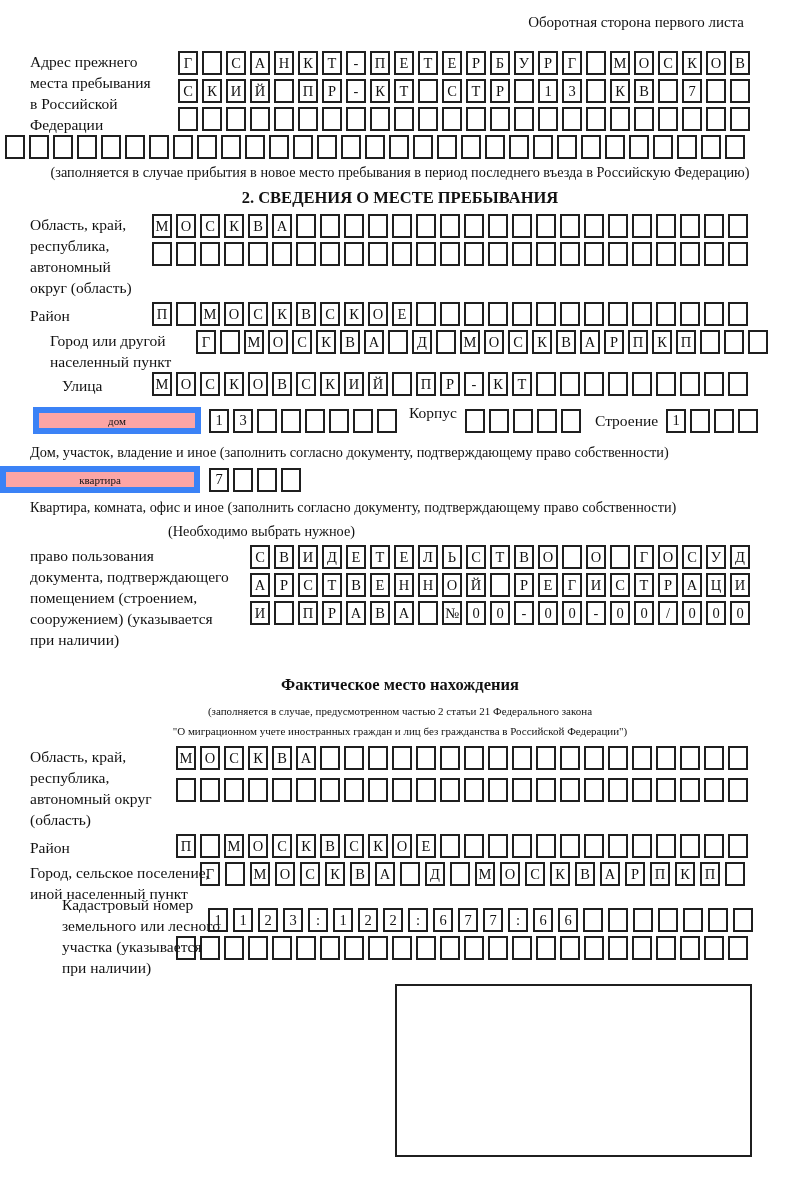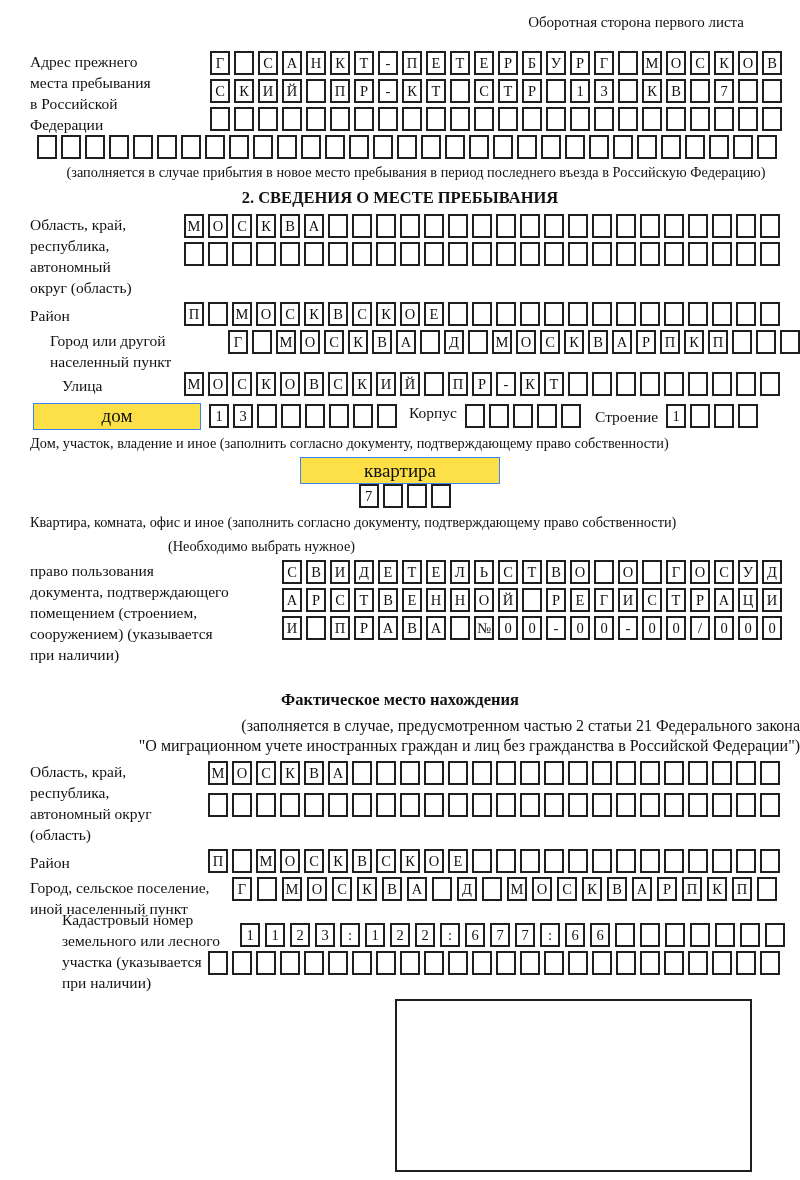--- a/index.html
+++ b/index.html
@@ -14,31 +14,31 @@
   .cells.wide{gap:5px;}
   .cell{
     width:20px;min-width:20px;height:24px;box-sizing:border-box;
     border:2px solid #1f1f1f;display:flex;align-items:center;justify-content:center;
     font-size:14.5px;background:#fff;
   }
   .boxrow{margin-bottom:4px;}
   .caption{font-size:14.3px;line-height:19px;}
   .caption.center{text-align:center;}
   .sect-title{font-size:16.5px;font-weight:bold;text-align:center;margin:6px 0 6px 0;}
-  .block{position:relative;padding-left:32px;}
+  .block{position:relative;}
   .bigbox{
-    height:27px;box-sizing:border-box;border:1px solid #3b82f6;
-    display:flex;align-items:center;justify-content:center;font-size:19px;background:#fde047;
+    height:27px;box-sizing:border-box;border:6px solid #3b82f6;
+    display:flex;align-items:center;justify-content:center;font-size:11px;background:#fca5a5;
   }
   .inline-row{display:flex;align-items:center;}
   .stamp-box{
     margin-left:395px;width:357px;height:173px;box-sizing:border-box;
     border:2px solid #1f1f1f;background:#fff;
   }
-  .fakt-cap{text-align:right;font-size:16px;line-height:20px;}
+  .fakt-cap{text-align:center;font-size:11px;line-height:20px;}
 </style>
 </head>
 <body>
 
 <div class="page">
 
   <div class="header-note">Оборотная сторона первого листа</div>
 
   <div class="block" style="margin-top:20px;">
     <div class="label-col lbl">
@@ -330,39 +330,39 @@
     <div class="cells" style="margin-left:8px;">
         <div class="cell">1</div>
         <div class="cell">3</div>
         <div class="cell"></div>
         <div class="cell"></div>
         <div class="cell"></div>
         <div class="cell"></div>
         <div class="cell"></div>
         <div class="cell"></div>
       </div>
-    <div class="lbl" style="margin:0 8px 7px 12px;">Корпус</div>
+    <div class="lbl" style="margin:0 8px 16px 12px;">Корпус</div>
     <div class="cells">
         <div class="cell"></div>
         <div class="cell"></div>
         <div class="cell"></div>
         <div class="cell"></div>
         <div class="cell"></div>
       </div>
     <div class="lbl" style="margin:0 8px 0 14px;">Строение</div>
     <div class="cells">
         <div class="cell">1</div>
         <div class="cell"></div>
         <div class="cell"></div>
         <div class="cell"></div>
       </div>
   </div>
   <div class="caption" style="margin:4px 0 4px 30px;">Дом, участок, владение и иное (заполнить согласно документу, подтверждающему право собственности)</div>
 
-  <div class="inline-row" style="flex-direction:column;">
+  <div class="inline-row" style="">
     <div class="bigbox" style="width:200px;">квартира</div>
     <div class="cells" style="margin-left:9px;">
         <div class="cell">7</div>
         <div class="cell"></div>
         <div class="cell"></div>
         <div class="cell"></div>
       </div>
   </div>
   <div class="caption" style="margin:5px 0 5px 30px;">Квартира, комната, офис и иное (заполнить согласно документу, подтверждающему право собственности)</div>
 

